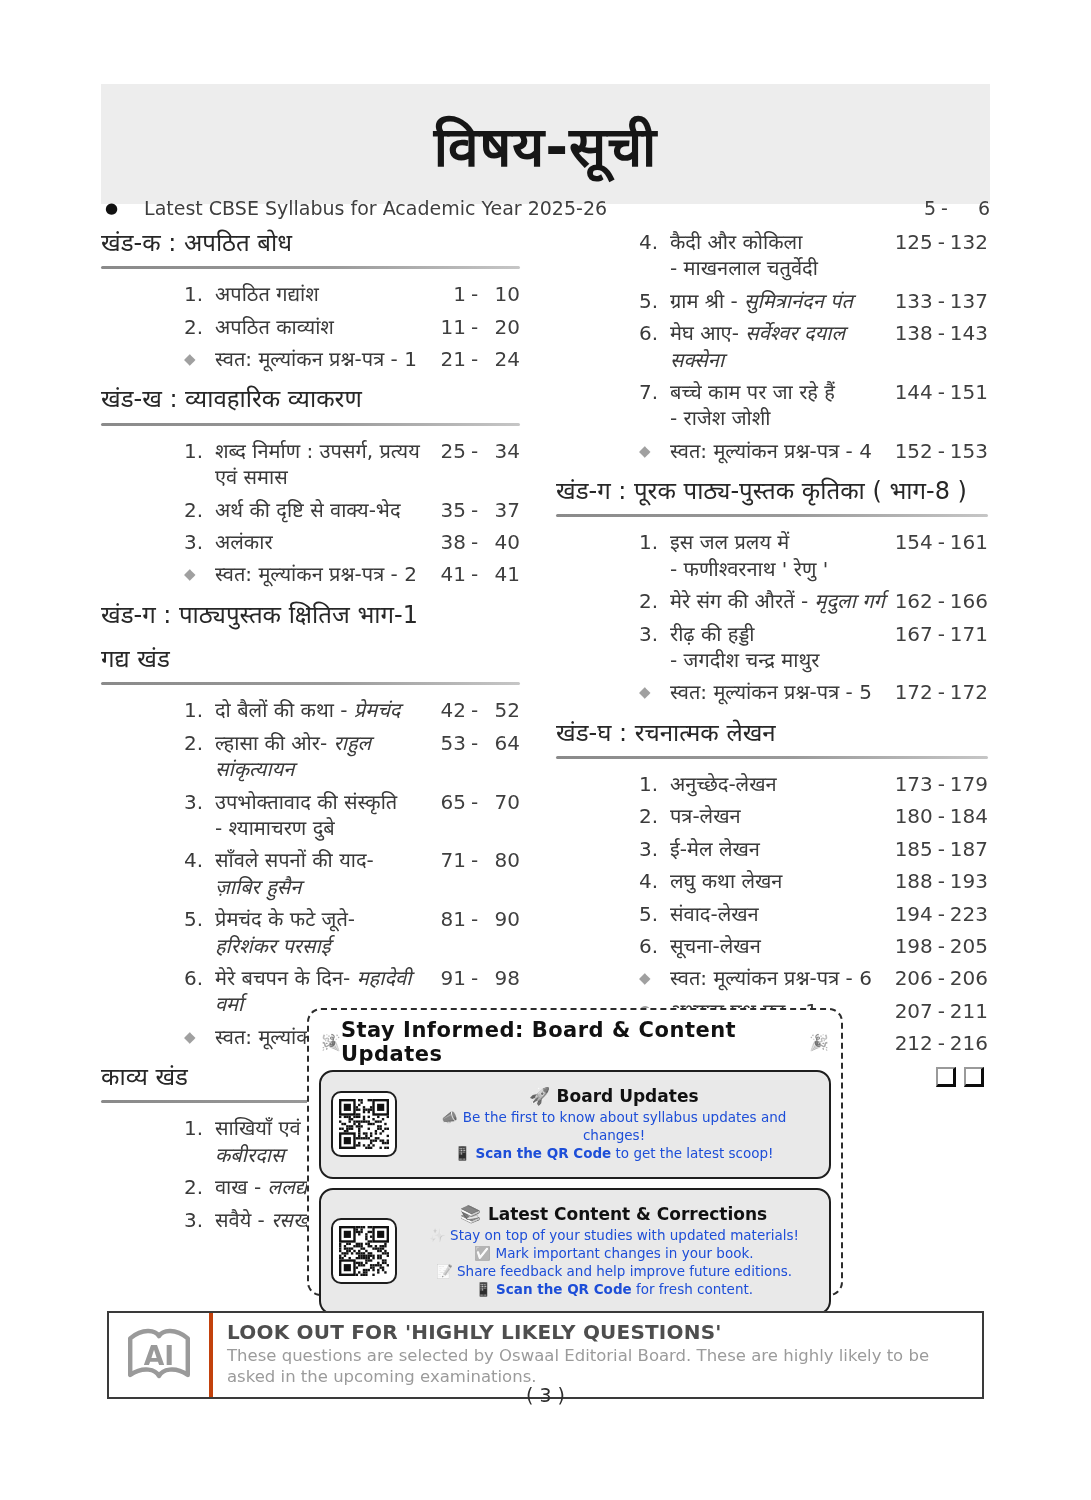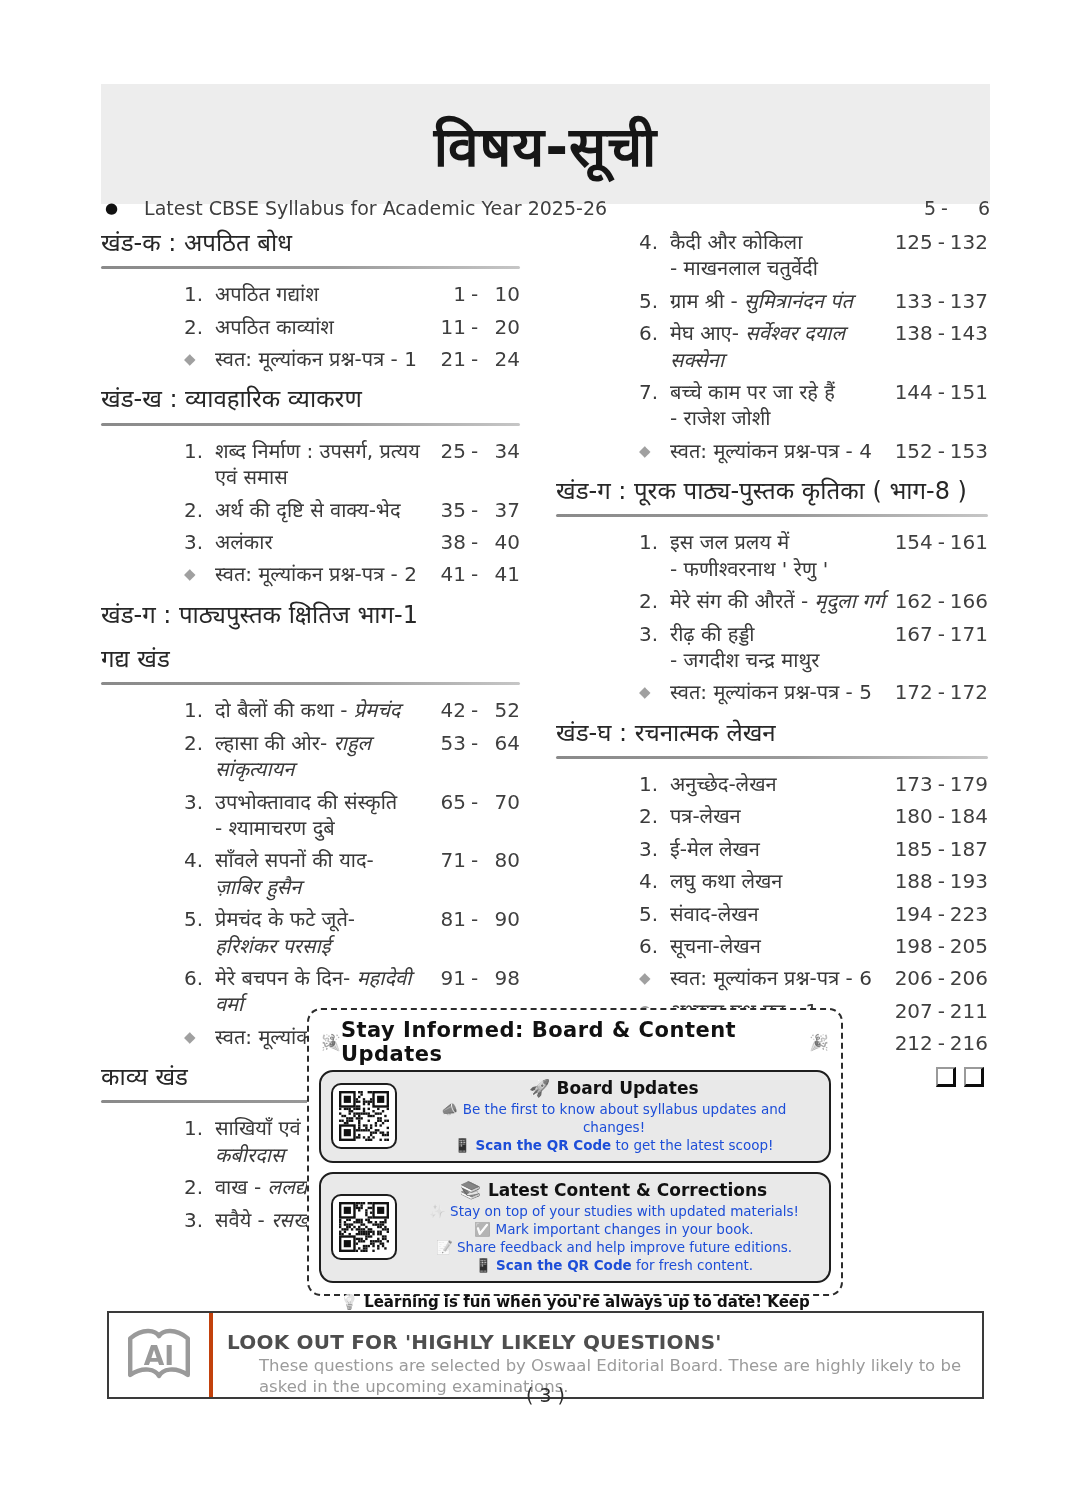--- a/index.html
+++ b/index.html
@@ -38,35 +38,35 @@
   .sq{width:15px;height:15px;background:#fff;border-top:2px solid #9a9a9a;border-left:2px solid #9a9a9a;
       border-right:3px solid #0c0c0c;border-bottom:3px solid #0c0c0c;}
   
   .stay{position:absolute;left:307px;top:1008px;width:536px;height:288px;border:2px dashed #2c2c2c;
         border-radius:14px;background:#fff;box-sizing:border-box;padding:6px 10px 4px;}
   .stay-title{display:flex;align-items:center;justify-content:space-between;padding:2px 2px 4px;}
   .stay-title .txt{font-weight:bold;font-size:21px;color:#111;letter-spacing:.5px;}
   .emo{filter:grayscale(1) brightness(1.05);opacity:.8;}
   .emo.flip{display:inline-block;transform:scaleX(-1);}
   .card{border:2px solid #1e1e1e;border-radius:14px;background:#e9e9e9;display:flex;align-items:center;
-        gap:12px;padding:6px 10px;margin-bottom:9px;}
+        gap:12px;padding:14px 10px;margin-bottom:9px;}
   .qrbox{flex:0 0 auto;width:62px;height:62px;background:#fff;border:2px solid #1e1e1e;border-radius:10px;
          display:flex;align-items:center;justify-content:center;}
   .card .body{flex:1;text-align:center;}
   .card .hd{font-weight:bold;font-size:17px;color:#111;margin-bottom:2px;}
   .card .ln{font-size:13.5px;color:#1d4ed8;line-height:1.35;}
   .card .ln b{font-weight:bold;}
   .stay-footer{text-align:center;font-size:15px;font-weight:bold;color:#111;padding-top:1px;}
   
   .ainote{position:absolute;left:107px;top:1311px;width:877px;height:88px;border:2px solid #3a3a3a;
           box-sizing:border-box;display:flex;background:#fff;}
   .ainote .badge{flex:0 0 100px;border-right:4px solid #c2410c;display:flex;align-items:center;justify-content:center;}
-  .ainote .content{flex:1;padding:17px 14px;}
+  .ainote .content{flex:1;padding:7px 14px;}
   .ainote .hd{font-weight:bold;font-size:20px;color:#4e4e4e;letter-spacing:.2px;}
-  .ainote .bd{font-size:16.5px;color:#9b9b9b;line-height:1.25;margin-top:2px;margin-left:32px;}
+  .ainote .bd{font-size:16.5px;color:#9b9b9b;line-height:1.25;margin-top:2px;}
   
   .pgnum{position:absolute;left:0;top:1384px;width:1091px;text-align:center;font-size:19px;color:#2e2e2e;}
 </style>
 </head>
 <body>
 
 <div class="page">
 
   <div class="band">
     <h1>विषय-सूची</h1>

